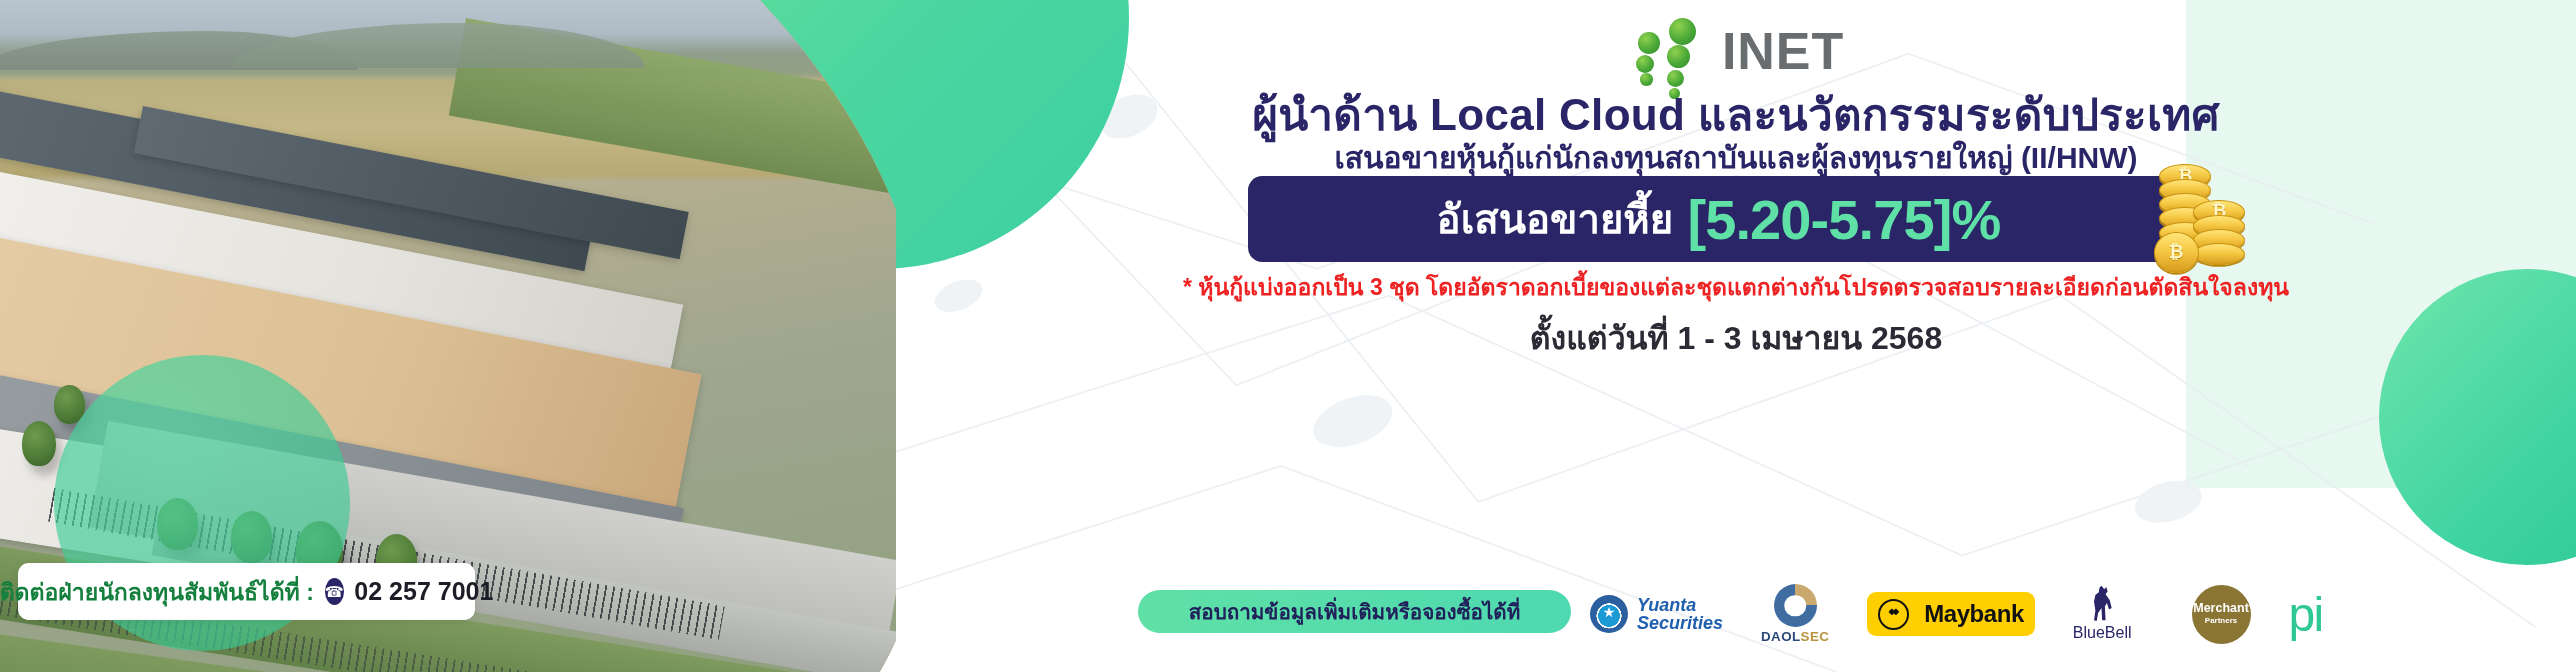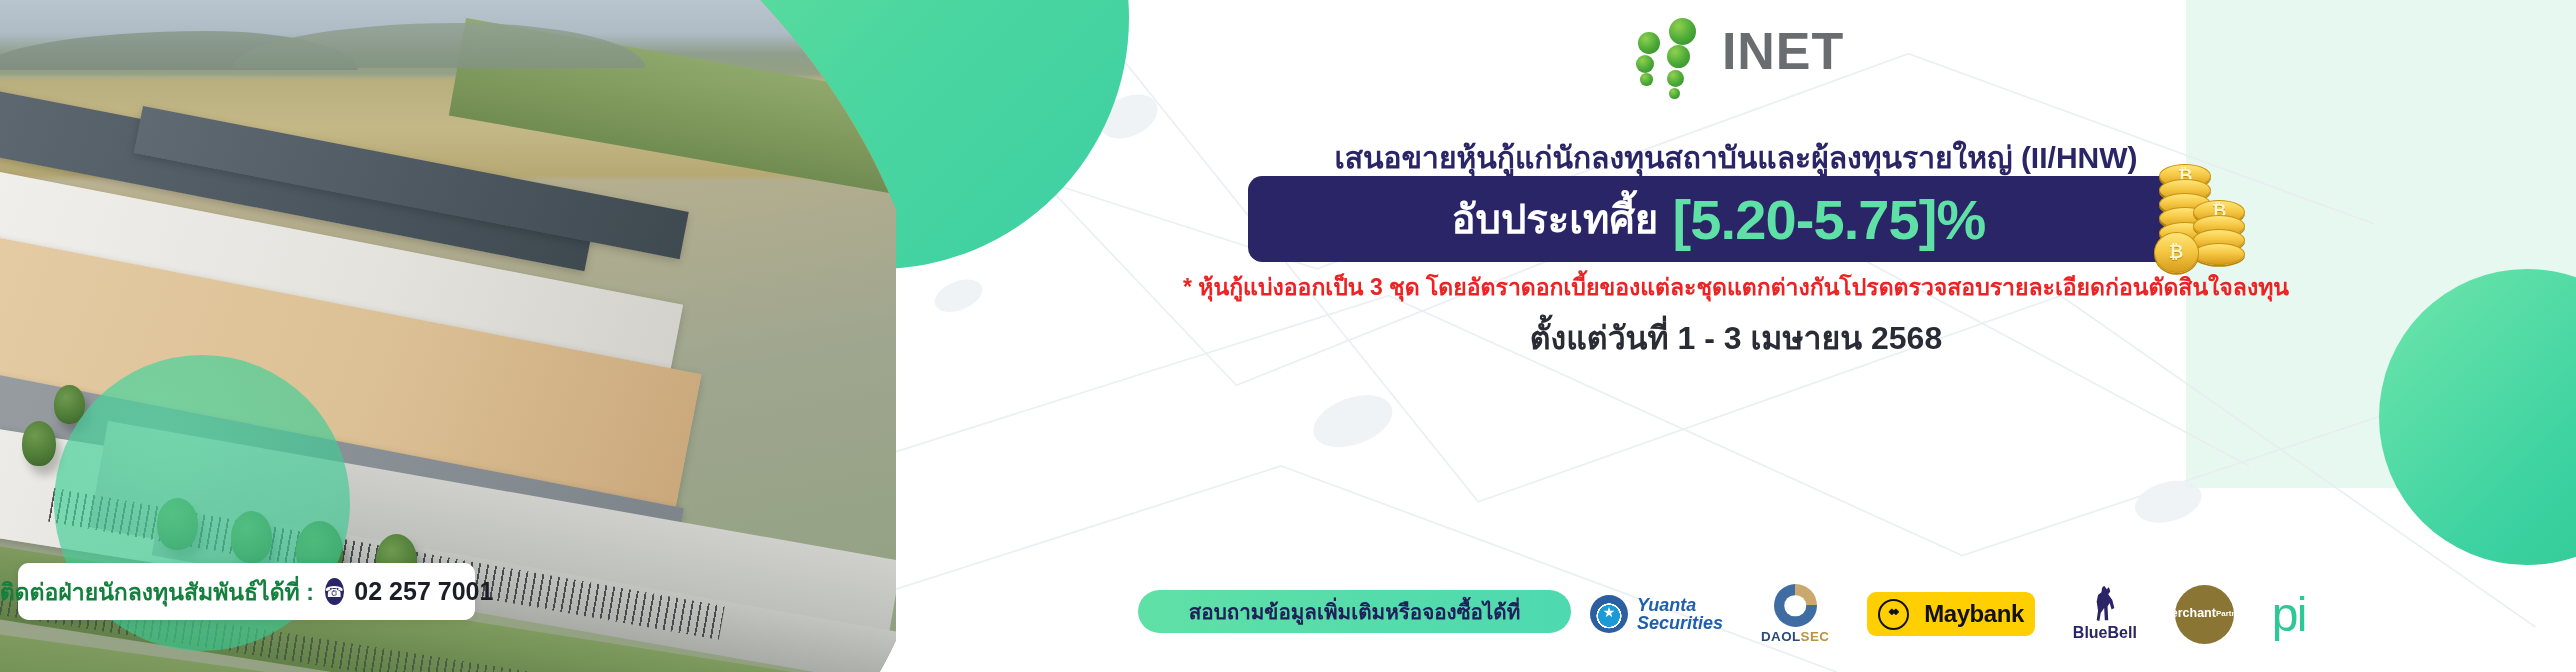--- a/index.html
+++ b/index.html
@@ -292,26 +292,26 @@
       #ffcf01;
   }
   .maybank-text{ font-size:24px;font-weight:700;color:#111; letter-spacing:-0.4px;}
 
   .bluebell{ text-align:center; }
   .bluebell-mark{
     width:34px;height:36px;margin:0 auto;
     background:#2a2566;
     clip-path: polygon(48% 0,56% 10%,62% 4%,66% 16%,60% 24%,72% 40%,78% 62%,70% 66%,64% 48%,58% 58%,60% 96%,50% 96%,48% 62%,38% 76%,34% 98%,26% 96%,30% 70%,26% 44%,30% 26%,40% 18%,42% 6%);
   }
-  .bluebell-text{ font-size:16px; font-weight:700; color:#2a2566; margin-top:2.7px;}
+  .bluebell-text{ font-size:16px; font-weight:400; color:#2a2566; margin-top:2.7px;}
 
   .merchant{
     width:59px;height:59px;border-radius:50%;
     background:#8a7535;
-    display:flex;flex-direction:row;align-items:center;justify-content:center;
+    display:flex;flex-direction:column;align-items:center;justify-content:center;margin-left:22px;
   }
   .merchant-t1{ font-size:12.5px; font-weight:600; color:#ffffff; line-height:13.4px;}
   .merchant-t2{ font-size:8px; font-weight:600; color:#ffffff; line-height:10px;}
 
   .pi-text{ font-size:48px; font-weight:400; color:#2ec894; line-height:45px; letter-spacing:-1.8px;}
 
   
   .contact-card {
     position:absolute;
     left: 18px; top: 563px;
@@ -404,24 +404,25 @@
         <div class="dot" style="left:16px;top:16px;width:21.5px;height:21.5px;"></div>
         <div class="dot" style="left:45px;top:29px;width:23px;height:23px;"></div>
         <div class="dot" style="left:14.3px;top:39px;width:18px;height:18px;"></div>
         <div class="dot" style="left:45px;top:54px;width:17px;height:17px;"></div>
         <div class="dot" style="left:18px;top:57px;width:12.5px;height:12.5px;"></div>
         <div class="dot" style="left:47px;top:72px;width:10.8px;height:10.8px;"></div>
       </div>
       <div class="logo-text">INET</div>
     </div>
 
+    <div class="headline">ผู้นำด้าน Local Cloud และนวัตกรรมระดับประเทศ</div>
     <div class="subhead">เสนอขายหุ้นกู้แก่นักลงทุนสถาบันและผู้ลงทุนรายใหญ่ (II/HNW)</div>
 
     <div class="rate-box">
-      <span class="rate-label">อับประเทศี้ย</span>
+      <span class="rate-label">อัเสนอขายหี้ย</span>
       <span class="rate-value">[5.20-5.75]%</span>
     </div>
 
     <div class="coins">
       <div class="coin" style="left:9px;top:5.4px;width:50px;height:21.5px;">
           <span>₿</span>
         </div>
       <div class="coin" style="left:9px;top:20px;width:50px;height:20px;"></div>
       <div class="coin" style="left:9px;top:34px;width:50px;height:20px;"></div>
       <div class="coin" style="left:9px;top:48px;width:50px;height:20px;"></div>

